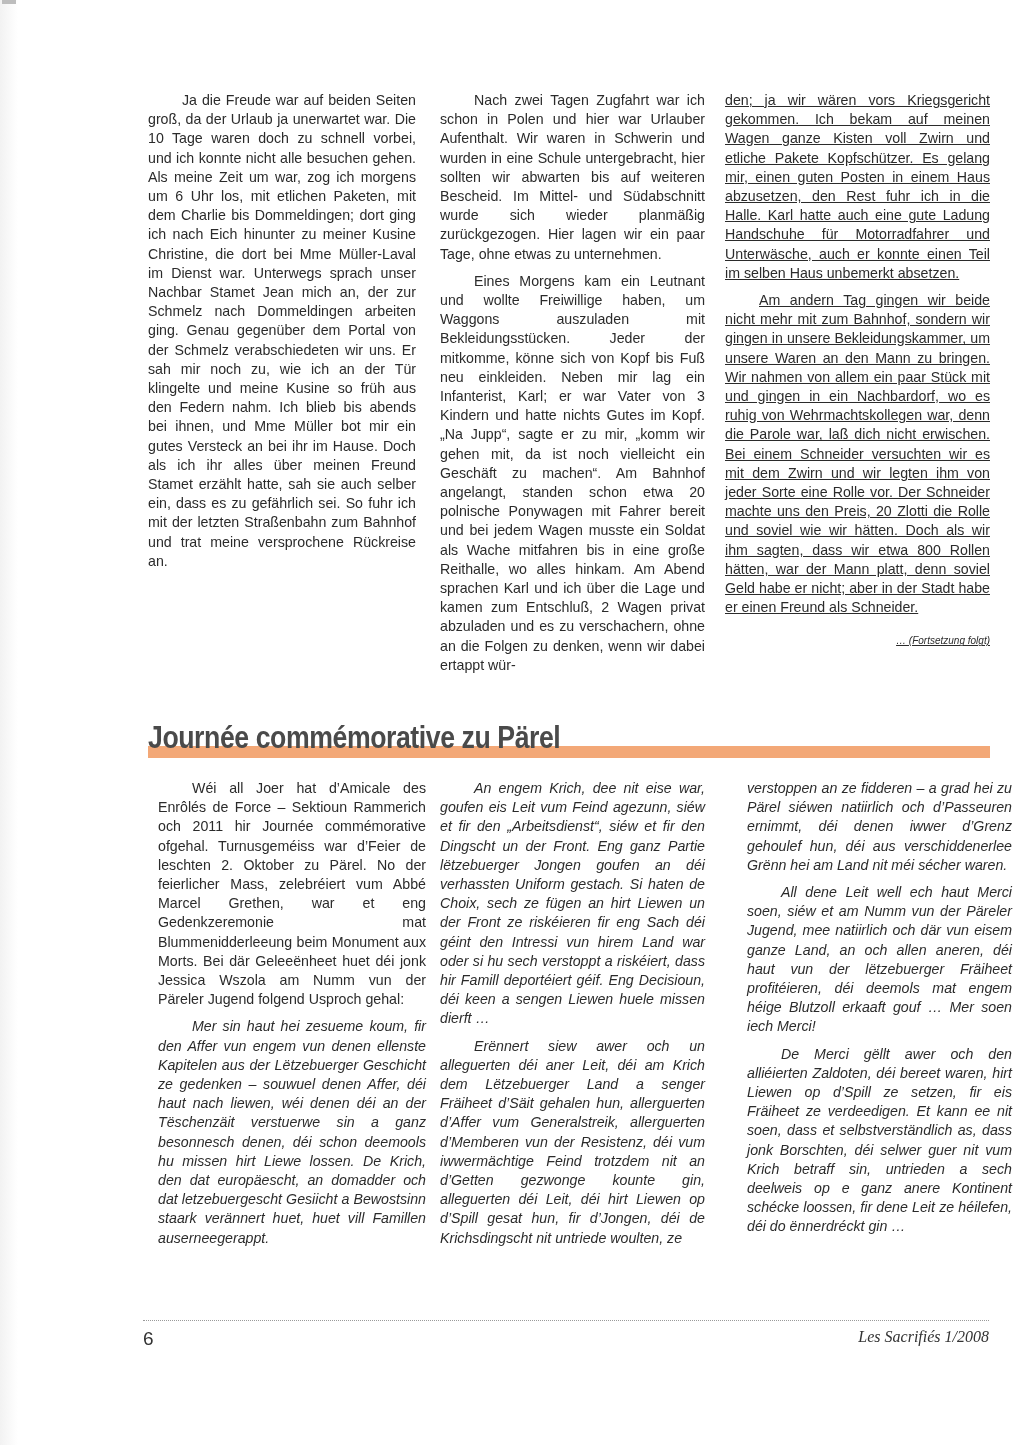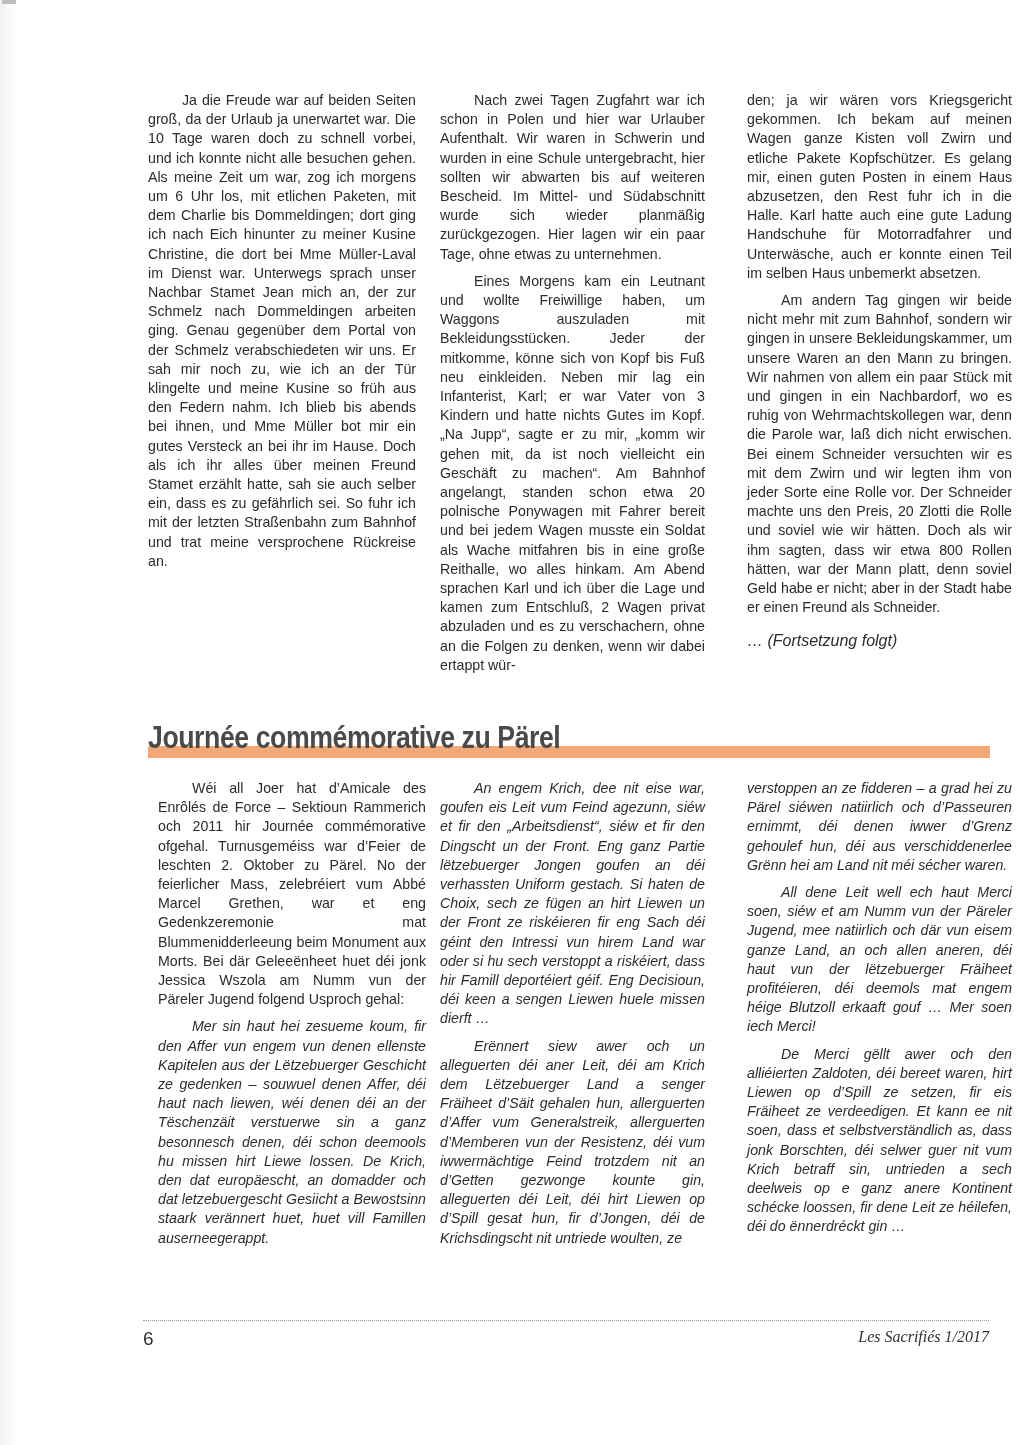--- a/index.html
+++ b/index.html
@@ -10,25 +10,25 @@
     .scan-edge { position: absolute; left: 0; top: 0; width: 18px; height: 1445px;
       background: linear-gradient(to right, #f2f2f2, #fafafa 60%, #ffffff); }
     .scan-mark { position: absolute; left: 2px; top: 0; width: 14px; height: 4px; background: #bdbdbd; }
     .col { position: absolute; font-size: 14.2px; line-height: 19.2px; text-align: justify; hyphens: manual; }
     .col p { margin: 0 0 8px 0; text-indent: 0; }
     .col p.ind { text-indent: 34px; }
     .col p.first { text-indent: 0; }
     .italic p { font-style: italic; }
     #c1 { left: 148px; top: 91px; width: 268px; }
     #c2 { left: 440px; top: 91px; width: 265px; }
-    #c3 { left: 747px; top: 91px; width: 265px; }
+    #c3 { left: 725px; top: 91px; width: 265px; text-decoration: underline; }
     #c4 { left: 158px; top: 779px; width: 268px; }
     #c5 { left: 440px; top: 779px; width: 265px; }
     #c6 { left: 725px; top: 779px; width: 265px; margin-left: 22px; }
-    .cont { text-align: left; font-style: italic; font-size: 16px; margin-top: 14px; }
+    .cont { text-align: right; font-style: italic; font-size: 10px; margin-top: 14px; }
     .headline-wrap { position: absolute; left: 148px; top: 724px; width: 842px; height: 44px; }
     .headline-bar { position: absolute; left: 0; right: 0; top: 22px; height: 12px; background: #f3a877; }
     .headline { position: absolute; left: 0; top: -4px; font-family: "Liberation Sans", sans-serif;
       font-weight: bold; font-size: 31px; letter-spacing: -0.5px; color: #4a4a4a; transform: scaleX(0.86); transform-origin: left center; white-space: nowrap; }
     .footer-rule { position: absolute; left: 143px; width: 846px; top: 1320px; border-top: 1px dotted #9a9a9a; }
     .page-num { position: absolute; left: 143px; top: 1328px; font-size: 19px; color: #333; }
     .pub { position: absolute; right: 35px; top: 1328px; font-family: "Liberation Serif", serif; font-style: italic; font-size: 16px; color: #333; }
   </style>
 </head>
 <body>
@@ -64,13 +64,13 @@
   <p class="ind">Erënnert siew awer och un alleguerten déi aner Leit, déi am Krich dem Lëtzebuerger Land a senger Fräiheet d’Säit gehalen hun, allerguerten d’Affer vum Generalstreik, allerguerten d’Memberen vun der Resistenz, déi vum iwwermächtige Feind trotzdem nit an d’Getten gezwonge kounte gin, alleguerten déi Leit, déi hirt Liewen op d’Spill gesat hun, fir d’Jongen, déi de Krichsdingscht nit untriede woulten, ze</p>
 </div>
 <div class="col italic" id="c6">
   <p class="first">verstoppen an ze fidderen – a grad hei zu Pärel siéwen natiirlich och d’Passeuren ernimmt, déi denen iwwer d’Grenz gehoulef hun, déi aus verschiddenerlee Grënn hei am Land nit méi sécher waren.</p>
   <p class="ind">All dene Leit well ech haut Merci soen, siéw et am Numm vun der Päreler Jugend, mee natiirlich och där vun eisem ganze Land, an och allen aneren, déi haut vun der lëtzebuerger Fräiheet profitéieren, déi deemols mat engem héige Blutzoll erkaaft gouf … Mer soen iech Merci!</p>
   <p class="ind">De Merci gëllt awer och den alliéierten Zaldoten, déi bereet waren, hirt Liewen op d’Spill ze setzen, fir eis Fräiheet ze verdeedigen. Et kann ee nit soen, dass et selbstverständlich as, dass jonk Borschten, déi selwer guer nit vum Krich betraff sin, untrieden a sech deelweis op e ganz anere Kontinent schécke loossen, fir dene Leit ze héilefen, déi do ënnerdréckt gin …</p>
 </div>
 
 <div class="footer-rule"></div>
 <div class="page-num">6</div>
-<div class="pub">Les Sacrifiés 1/2017</div>
+<div class="pub">Les Sacrifiés 1/2008</div>
 
 </body></html>

